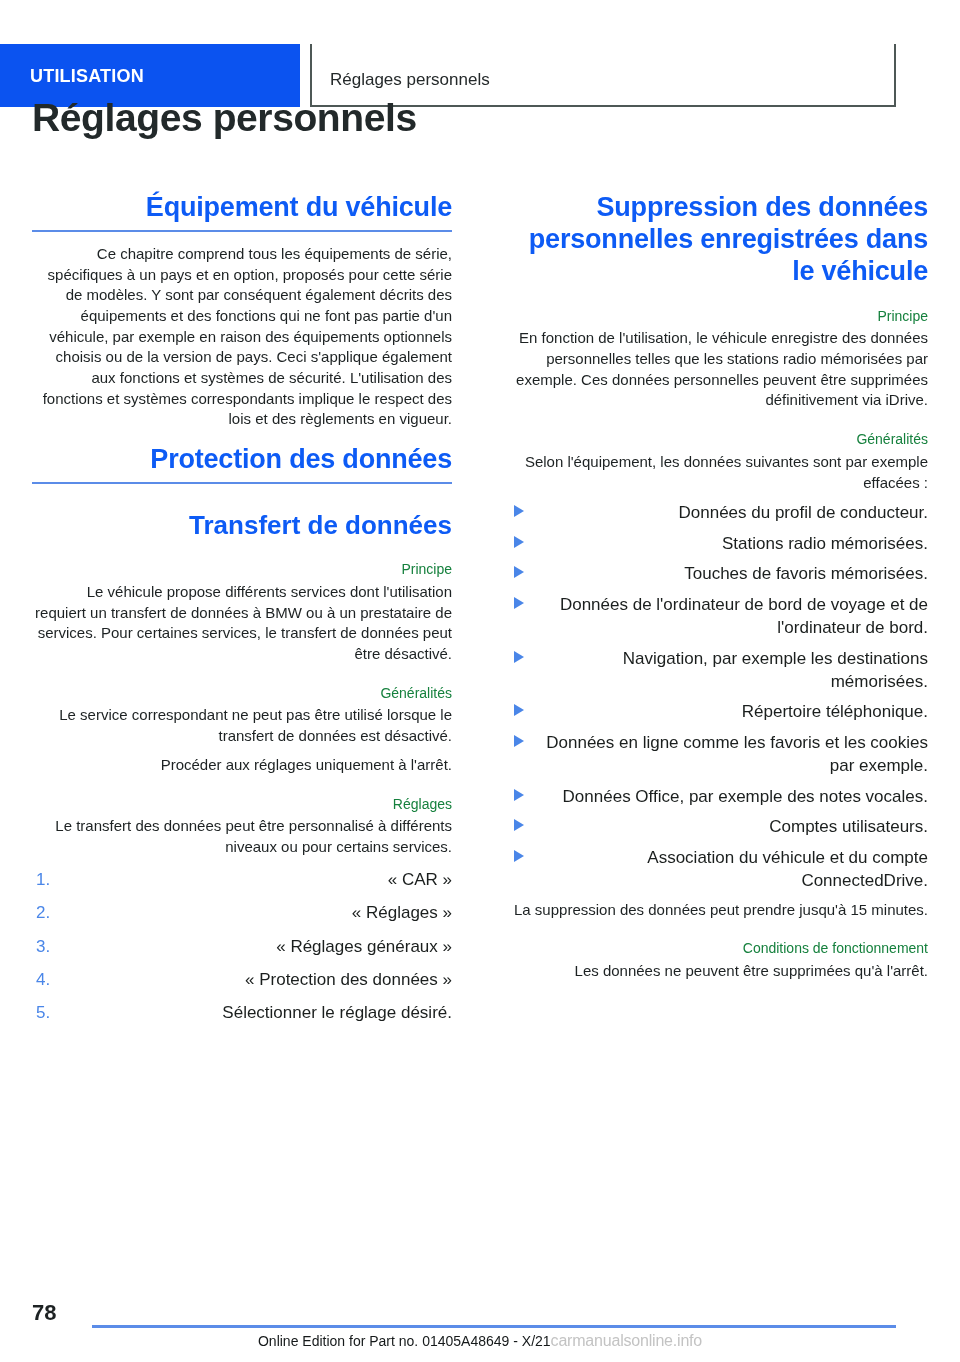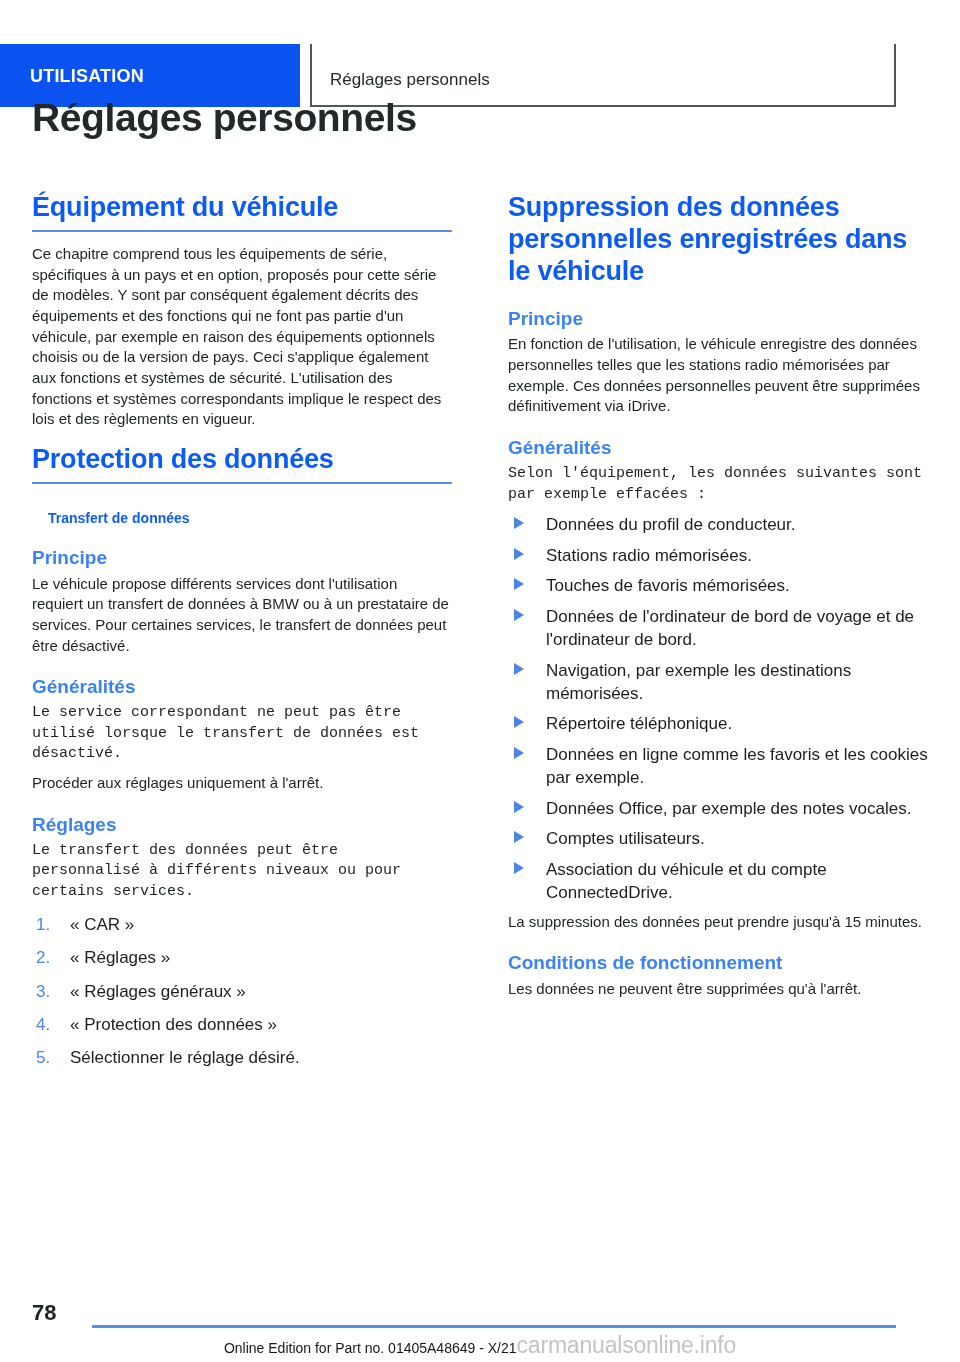--- a/index.html
+++ b/index.html
@@ -77,62 +77,62 @@
   .columns {
     position: absolute;
     top: 192px;
     left: 32px;
     width: 896px;
     display: flex;
     gap: 56px;
   }
   .col {
     width: 420px;
+    text-align: right;
   }
 
   
   h1.sec {
     margin: 0 0 12px 0;
     font-size: 27px;
     font-weight: bold;
     color: #0d5bf5;
     letter-spacing: -0.2px;
     border-bottom: 2px solid #5b8ce8;
     padding-bottom: 6px;
     line-height: 1.18;
   }
   h1.sec.norule {
     border-bottom: none;
     padding-bottom: 0;
     margin-bottom: 18px;
   }
   h2.sub {
     margin: 26px 0 10px 16px;
-    font-size: 14px;
+    font-size: 26px;
     font-weight: bold;
     color: #0d5bf5;
     line-height: 1.2;
   }
   h3.sub3 {
     margin: 20px 0 4px 0;
-    font-size: 19px;
-    font-weight: bold;
-    color: #3b82f6;
+    font-size: 14px;
+    font-weight: normal;
+    color: #15803d;
     line-height: 1.2;
   }
 
   p.body {
     margin: 0 0 14px 0;
     font-size: 15px;
     line-height: 1.38;
     color: #1d2223;
   }
   p.body.tight {
     margin-bottom: 8px;
-    font-family: Liberation Mono, monospace;
   }
 
   
   ol.steps {
     margin: 10px 0 0 0;
     padding: 0;
     list-style: none;
     counter-reset: st;
   }
   ol.steps li {
@@ -203,21 +203,21 @@
     left: 0;
     top: 40px;
     width: 960px;
     text-align: center;
     font-size: 14px;
     color: #15191a;
     white-space: nowrap;
   }
   .footer-note .wm {
     color: #c3c3c3;
-    font-size: 23px;
+    font-size: 16px;
     letter-spacing: -0.2px;
   }
 </style>
 </head>
 <body>
 
 <div class="header">
   <div class="header-tab">
     <span class="header-tab-label">UTILISATION</span>
   </div>

